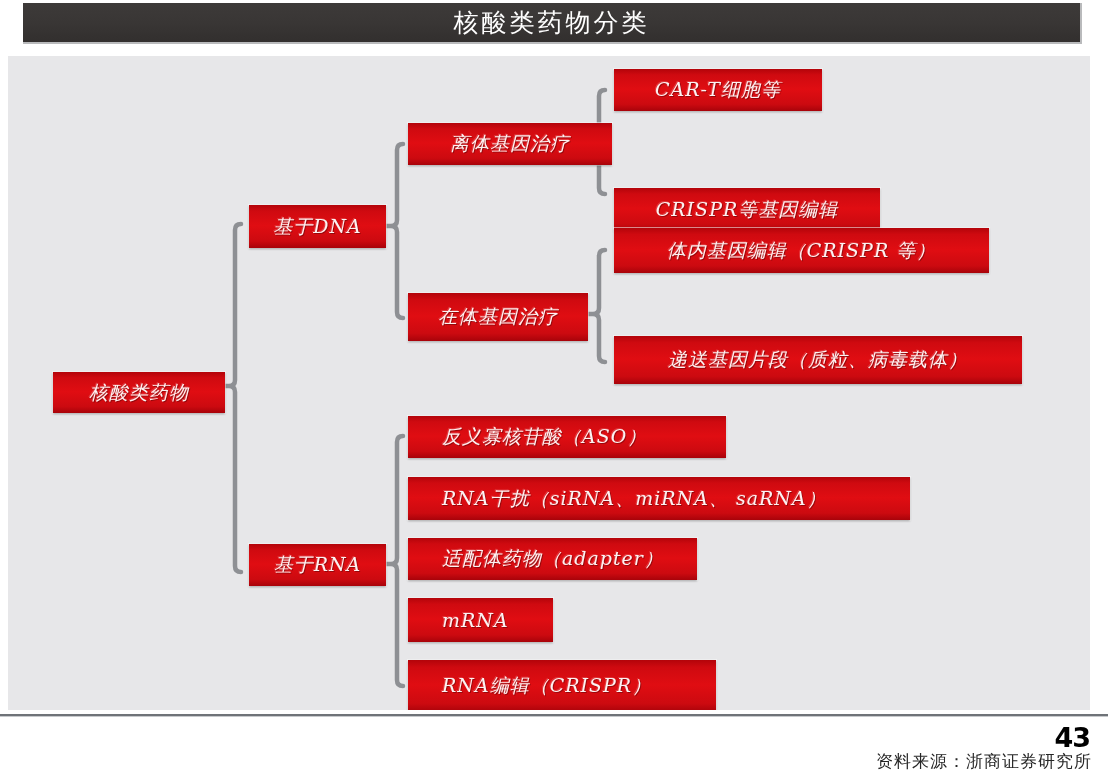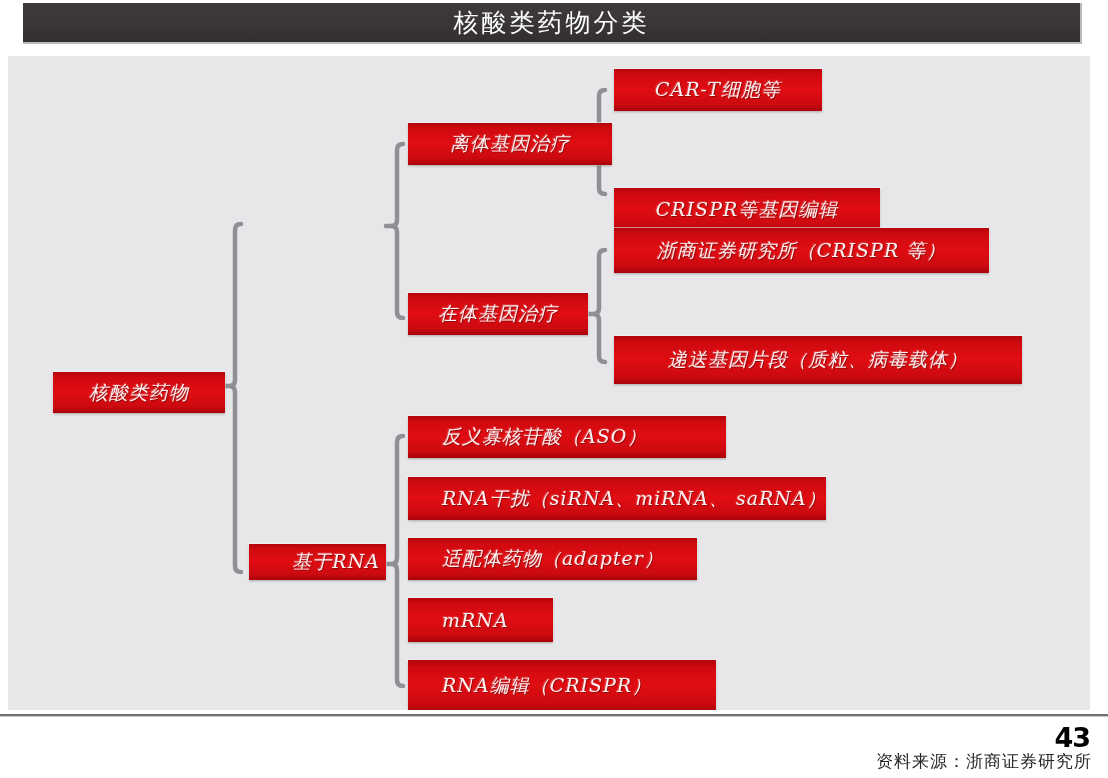--- a/index.html
+++ b/index.html
@@ -153,54 +153,57 @@
              M 580 258 L 585 258 Q 591 258 591 264 L 591 300 Q 591 306 597 306"></path>
 
     <path class="brace" d="M 378 508 L 383 508 Q 389 508 389 502 L 389 386 Q 389 380 395 380
              M 378 508 L 383 508 Q 389 508 389 514 L 389 624 Q 389 630 395 630"></path>
   </svg>
 
   <div class="node ctr" style="left:45px; top:316px; width:172px; height:41px;">
     <span class="node-label">核酸类药物</span>
   </div>
 
-
-  <div class="node ctr" style="left:241px; top:488px; width:137px; height:36px;justify-content:flex-end;">
+  <div class="node ctr" style="left:241px; top:149px; width:137px; height:43px;">
+    <span class="node-label">基于DNA</span>
+  </div>
+
+  <div class="node ctr" style="left:241px; top:488px; width:137px; height:42px;">
     <span class="node-label">基于RNA</span>
   </div>
 
   <div class="node ctr" style="left:400px; top:67px; width:204px; height:42px;">
     <span class="node-label">离体基因治疗</span>
   </div>
 
-  <div class="node ctr" style="left:400px; top:237px; width:180px; height:42px;">
+  <div class="node ctr" style="left:400px; top:237px; width:180px; height:48px;">
     <span class="node-label">在体基因治疗</span>
   </div>
 
   <div class="node ctr" style="left:606px; top:13px; width:208px; height:42px;">
     <span class="node-label">CAR-T细胞等</span>
   </div>
 
   <div class="node ctr" style="left:606px; top:116px; width:266px; height:43px;margin-top:16px;">
     <span class="node-label">CRISPR等基因编辑</span>
   </div>
 
   <div class="node ctr" style="left:606px; top:172px; width:375px; height:45px;">
-    <span class="node-label">浙商证券研究所（CRISPR 等）</span>
+    <span class="node-label">体内基因编辑（CRISPR 等）</span>
   </div>
 
   <div class="node ctr" style="left:606px; top:280px; width:408px; height:48px;">
     <span class="node-label">递送基因片段（质粒、病毒载体）</span>
   </div>
 
   <div class="node lead" style="left:400px; top:360px; width:318px; height:42px;">
     <span class="node-label">反义寡核苷酸（ASO）</span>
   </div>
 
-  <div class="node lead" style="left:400px; top:421px; width:418px; height:43px;">
+  <div class="node lead" style="left:400px; top:421px; width:502px; height:43px;">
     <span class="node-label">RNA干扰（siRNA、miRNA、 saRNA）</span>
   </div>
 
   <div class="node lead" style="left:400px; top:482px; width:289px; height:42px;">
     <span class="node-label">适配体药物（adapter）</span>
   </div>
 
   <div class="node lead" style="left:400px; top:542px; width:145px; height:44px;">
     <span class="node-label">mRNA</span>
   </div>

